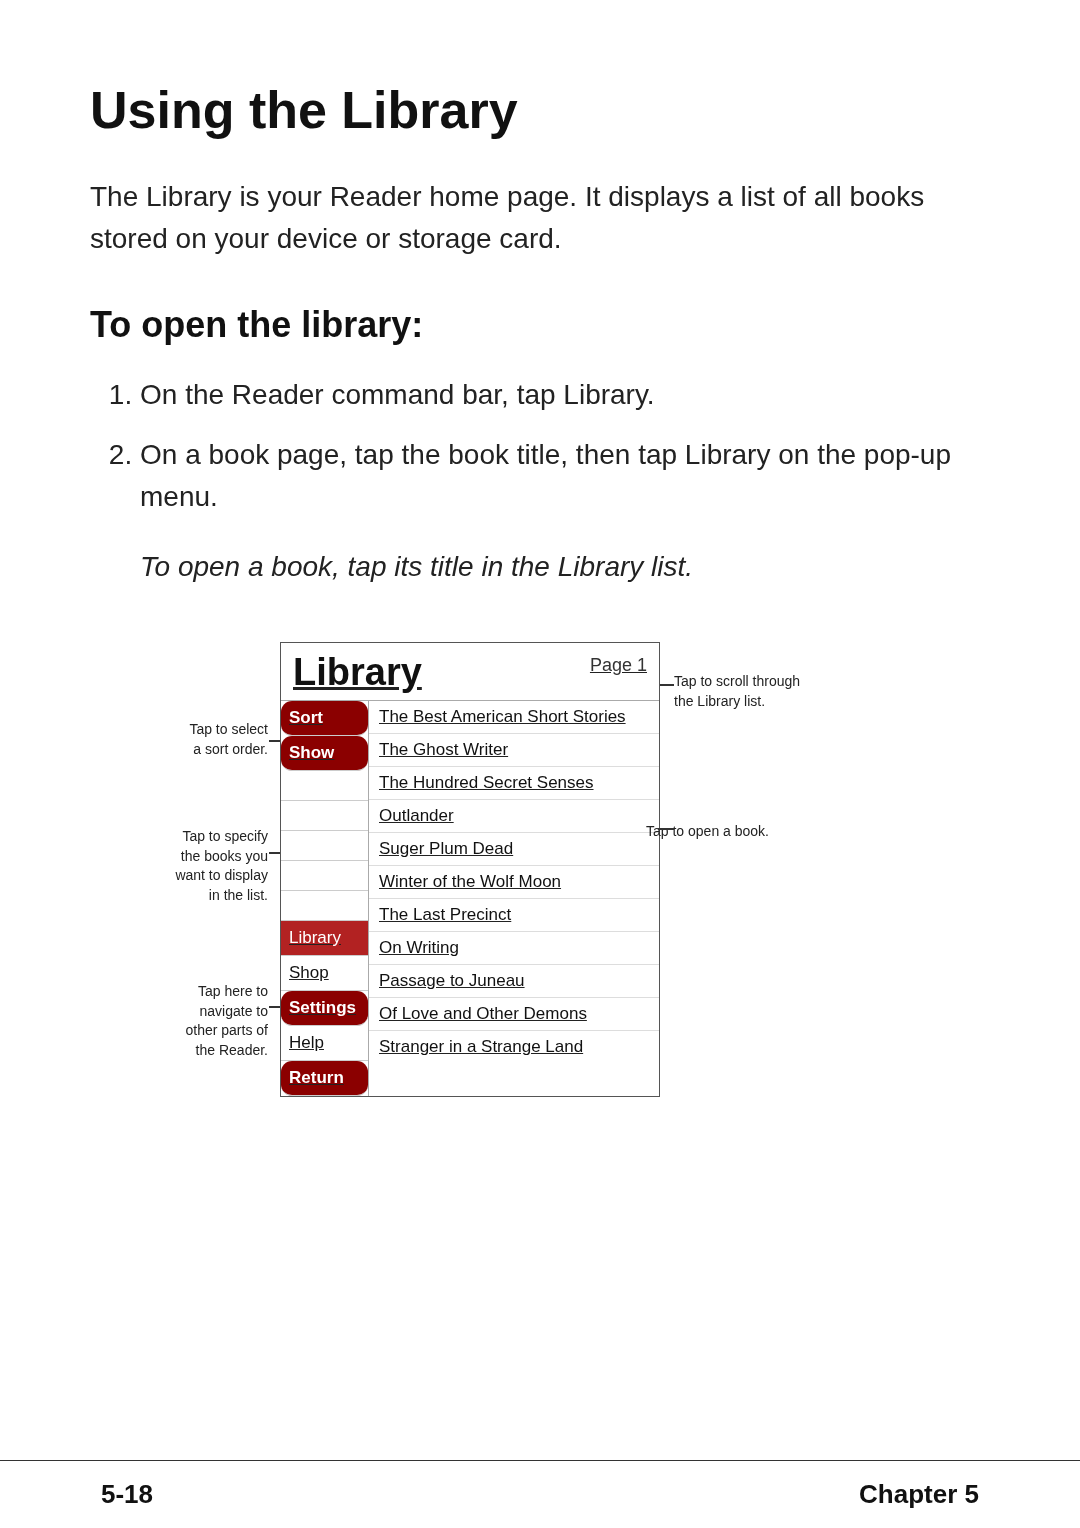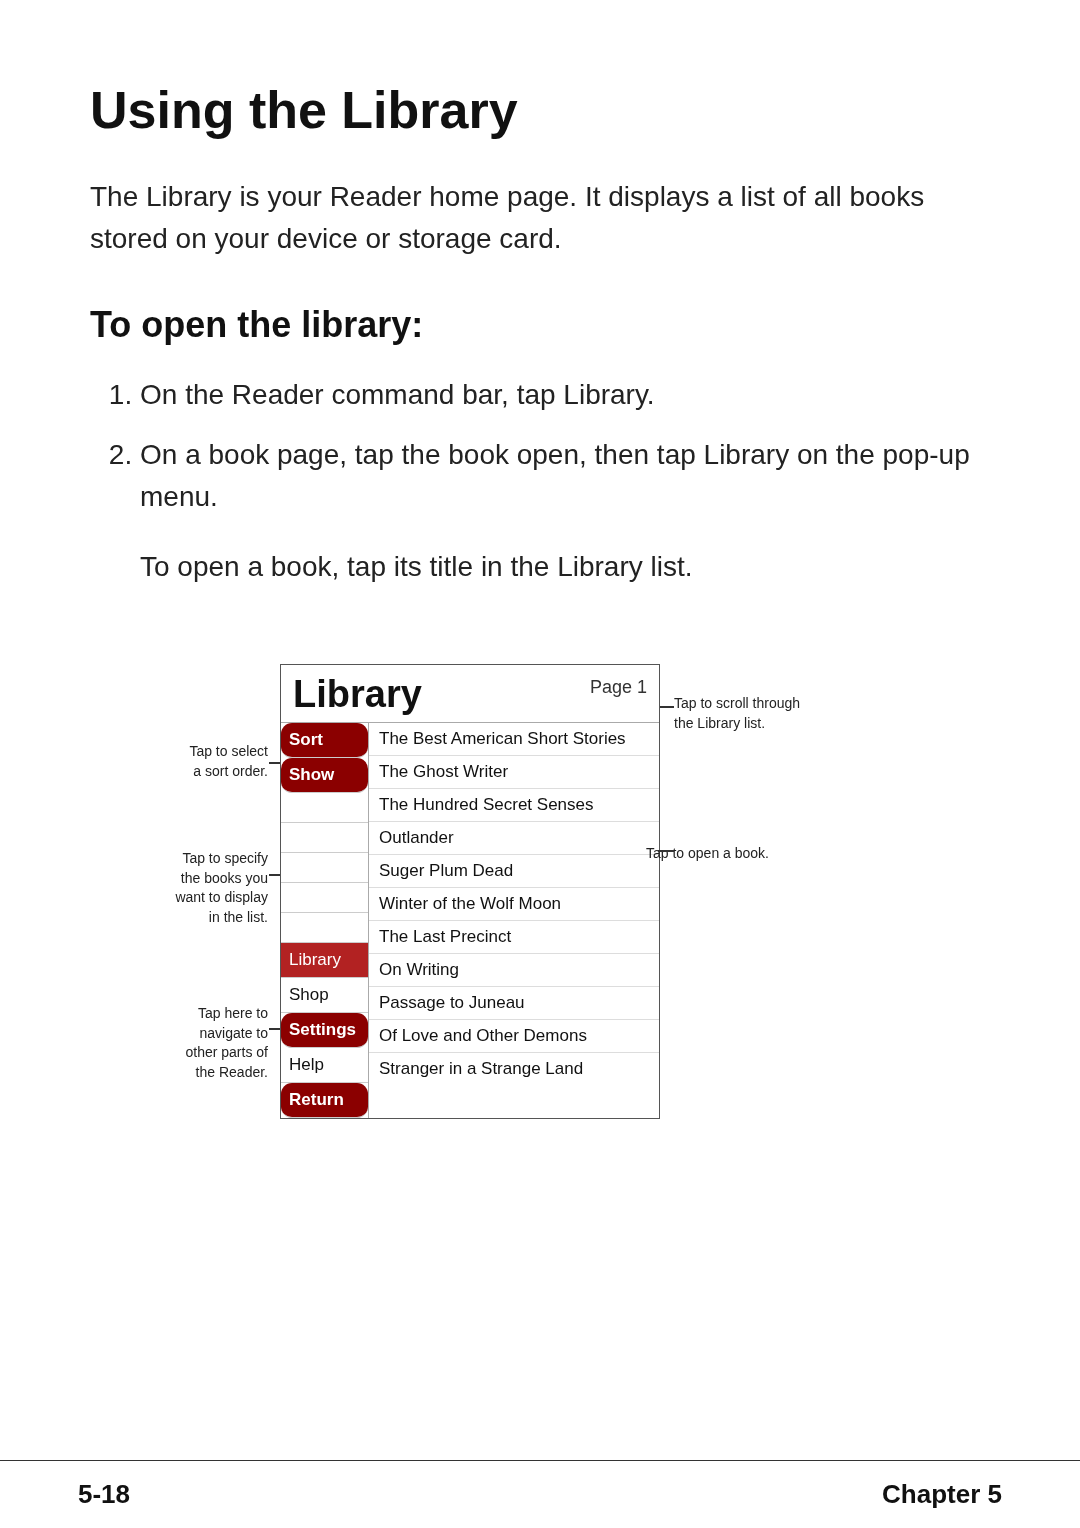--- a/index.html
+++ b/index.html
@@ -40,36 +40,38 @@
     .numbered-list li {
       font-size: 28px;
       line-height: 1.5;
       margin-bottom: 18px;
       color: #222;
     }
     .sub-text {
       font-size: 28px;
       line-height: 1.5;
       margin-left: 50px;
-      margin-bottom: 76px;
-      color: #222;
+      margin-bottom: 54px;
+      color: #222;
+      font-style: italic;
     }
     
     .diagram-area {
       position: relative;
       width: 780px;
       margin: 0 auto 60px auto;
     }
     
     .library-ui {
       position: relative;
       border: 1.5px solid #555;
       background: #fff;
       width: 380px;
       margin-left: 130px;
+      text-decoration: underline;
     }
     .library-header {
       background: #fff;
       display: flex;
       align-items: center;
       justify-content: space-between;
       padding: 8px 12px 6px 12px;
       border-bottom: 1px solid #aaa;
     }
     .library-title-text {
@@ -133,21 +135,21 @@
       position: absolute;
       background: #333;
     }
     
     .page-footer {
       position: absolute;
       bottom: 0;
       left: 0;
       right: 0;
       border-top: 1.5px solid #333;
-      padding: 18px 78px;
+      padding: 18px 101px;
       display: flex;
       justify-content: space-between;
       align-items: center;
     }
     .footer-left {
       font-size: 26px;
       font-weight: bold;
       color: #111;
     }
     .footer-right {
@@ -158,21 +160,21 @@
   </style>
 </head>
 <body>
 
 <div class="page-content">
   <h1 class="page-title">Using the Library</h1>
   <p class="intro-text">The Library is your Reader home page. It displays a list of all books stored on your device or storage card.</p>
   <h2 class="section-heading">To open the library:</h2>
   <ol class="numbered-list">
     <li>On the Reader command bar, tap Library.</li>
-    <li>On a book page, tap the book open, then tap Library on the pop-up menu.</li>
+    <li>On a book page, tap the book title, then tap Library on the pop-up menu.</li>
   </ol>
   <p class="sub-text">To open a book, tap its title in the Library list.</p>
 
   <div class="diagram-area">
 
     <div class="annotation" style="left:0px; top:78px; width:118px; text-align:right;">Tap to select<br>a sort order.</div>
 
     <div class="annotation-line" style="left:119px; top:98px; width:14px; height:1.5px;"></div>
     <div class="annotation-line" style="left:133px; top:94px; width:1.5px; height:56px;"></div>
 

